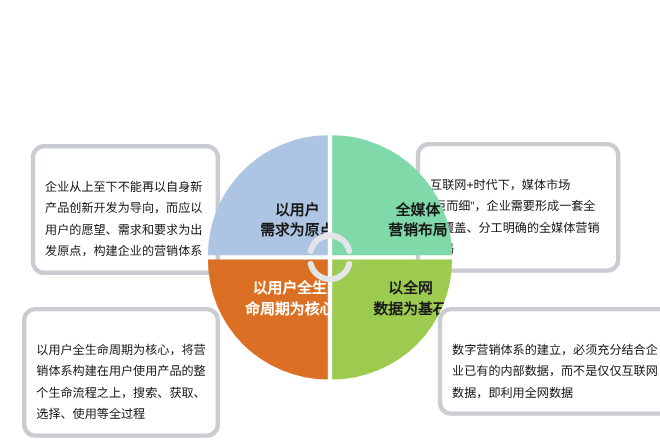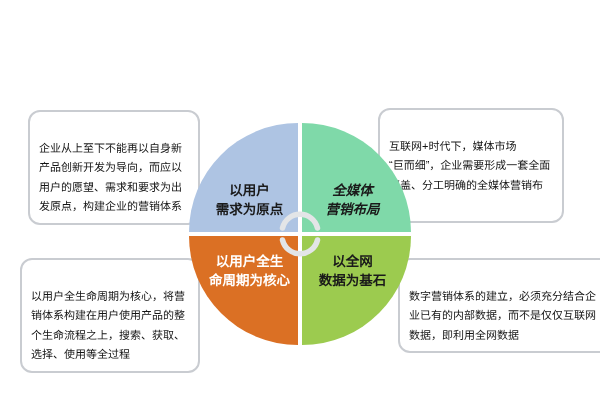--- a/index.html
+++ b/index.html
@@ -45,21 +45,21 @@
     width: 222px;
     height: 222px;
   }
   .quad {
     position: absolute;
     width: 109px;
     height: 109px;
     overflow: hidden;
     display: flex;
     align-items: center;
-    justify-content: center;
+    justify-content: flex-end;
     text-align: center;
     font-weight: bold;
     font-size: 13.5px;
     line-height: 19px;
   }
   .quad .qlabel {
     display: block;
     white-space: pre-line;
     position: relative;
     z-index: 2;
@@ -74,49 +74,50 @@
   }
   .q-bl {
     left: 0; top: 113px;
     border-radius: 0 0 0 109px;
   }
   .q-br {
     left: 113px; top: 113px;
     border-radius: 0 0 109px 0;
   }
   .q-tl .qlabel { transform: translate(6px, 22px); }
-  .q-tr .qlabel { transform: translate(-4px, 22px); font-style: italic; }
+  .q-tr .qlabel { transform: translate(-4px, 22px); }
   .q-bl .qlabel { transform: translate(6px, -20px); }
   .q-br .qlabel { transform: translate(-4px, -20px); }
 
   
   #center-ring {
     position: absolute;
     left: 50%;
     top: 50%;
     width: 52px;
     height: 52px;
     margin-left: -26px;
     margin-top: -26px;
     z-index: 5;
     pointer-events: none;
   }
 
   
   .callout {
     position: absolute;
     box-sizing: border-box;
-    border: 2px solid #84cc16;
+    border: 4px solid #84cc16;
     border-radius: 12px;
     background: rgba(255,255,255,0.0);
     font-size: 11px;
     line-height: 19.5px;
     color: #141414;
     padding: 7px 9px 6px 9px;
     white-space: pre-line;
+    margin-top: 21px;
   }
   #callout-tl { left: 28px;  top: 110px; width: 172px; }
   #callout-tr { left: 378px; top: 108px; width: 186px; }
   #callout-bl { left: 20px;  top: 258px; width: 180px; }
   #callout-br { left: 398px; top: 258px; width: 217px; }
 
   #callout-tr .ctext { text-align: center; }
   #callout-br .ctext { text-align: center; }
 </style>
 </head>

